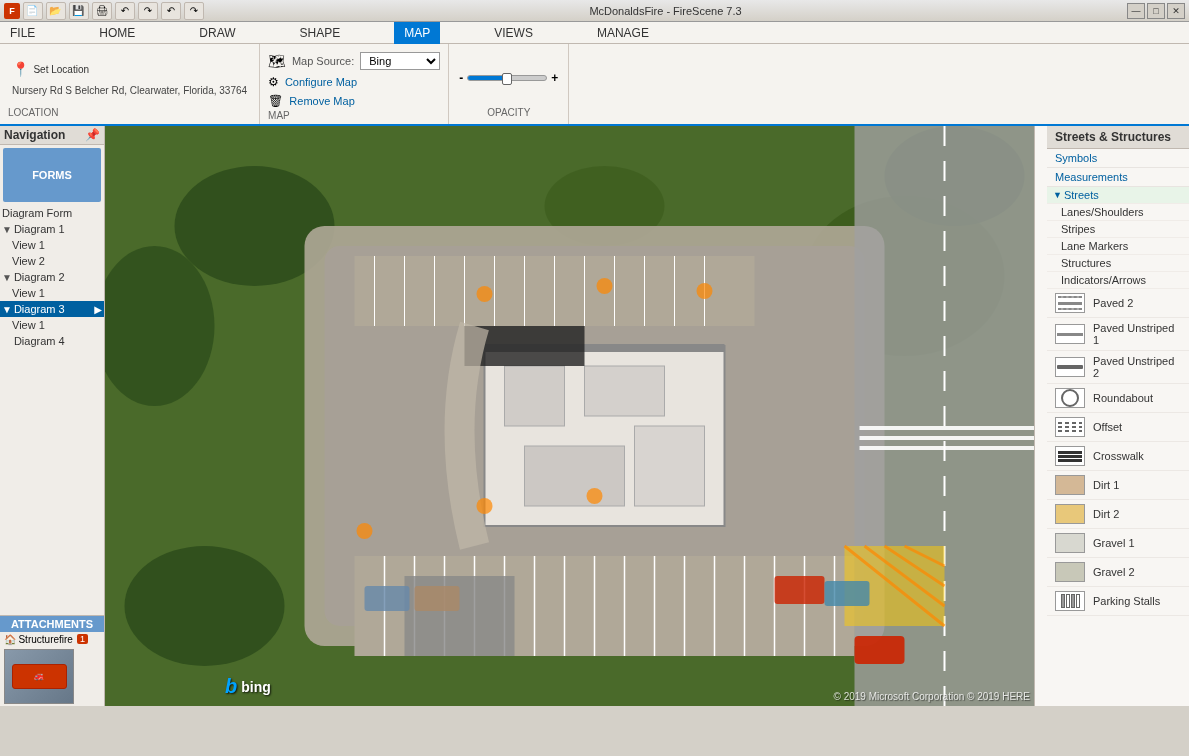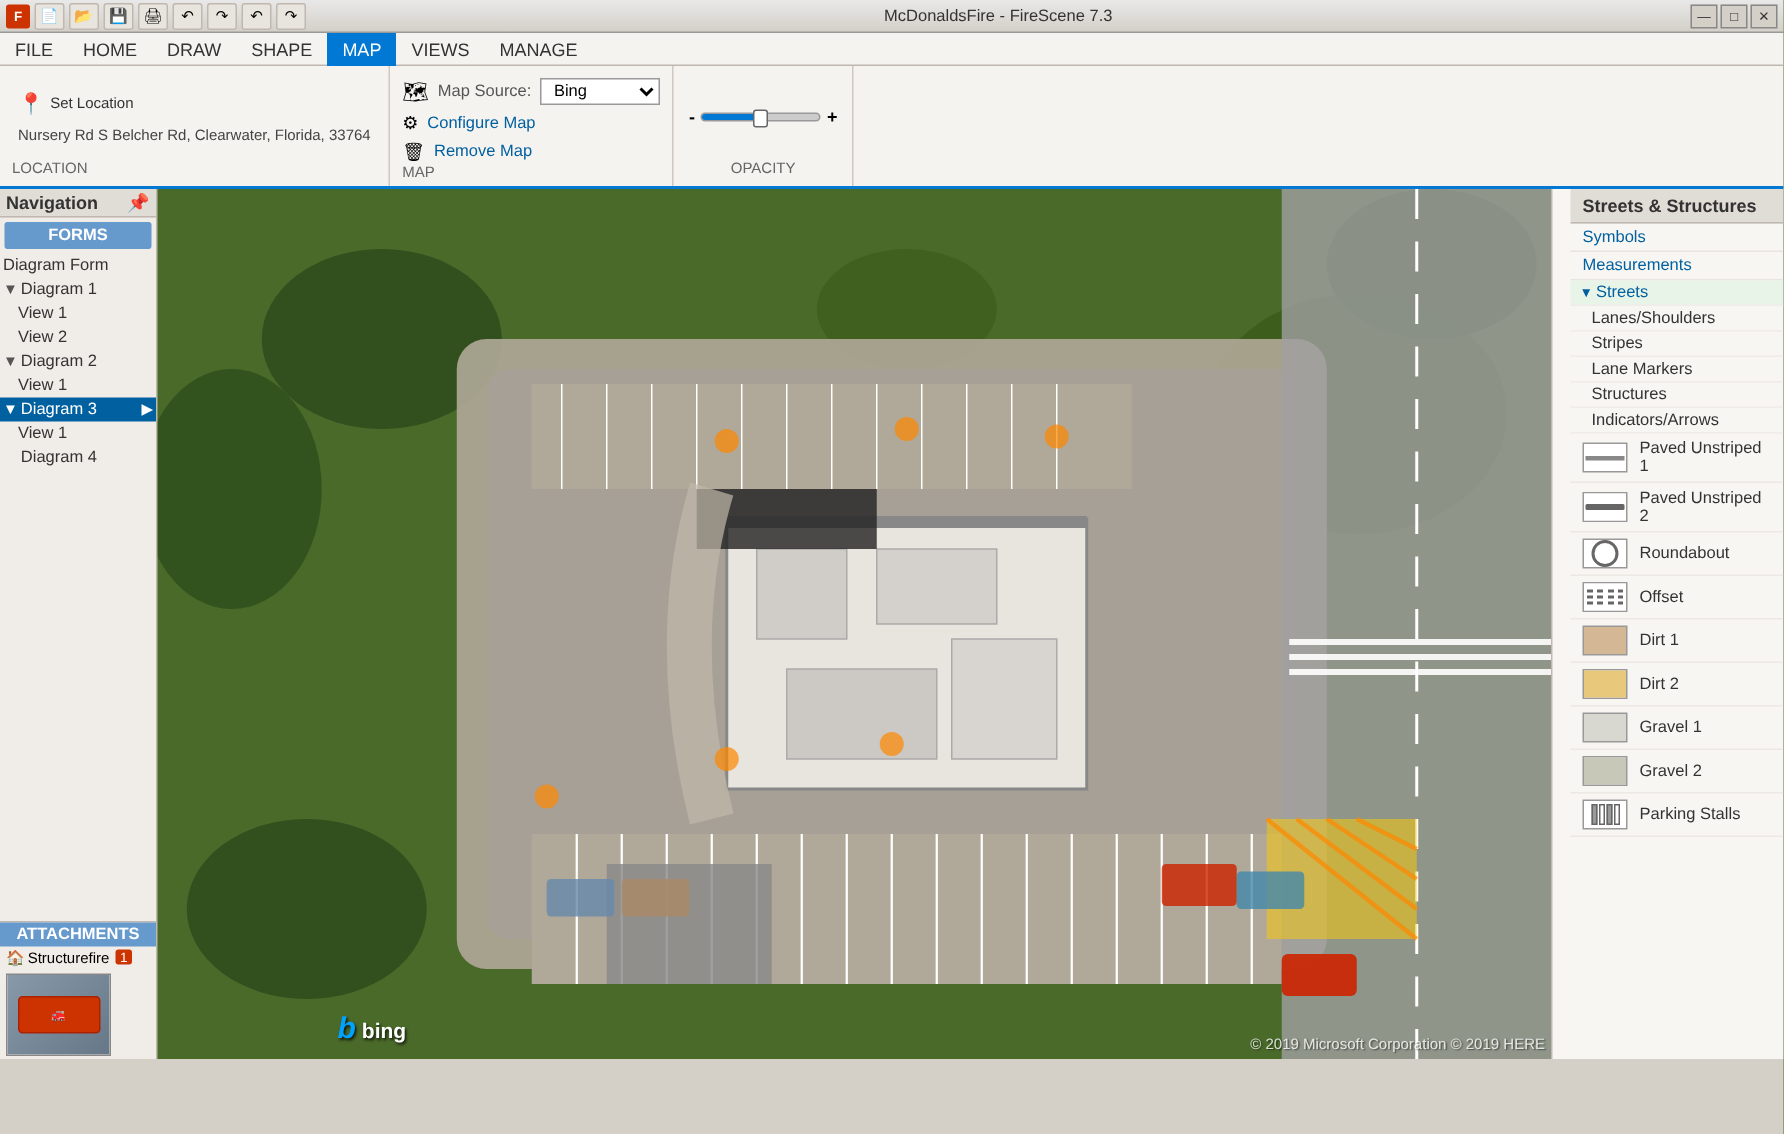--- a/index.html
+++ b/index.html
@@ -35,20 +35,21 @@
       cursor: pointer; font-size: 10px;
     }
 
     
     #menu-bar {
       height: 22px;
       background: #f5f3ef;
       border-bottom: 1px solid #c0b8b0;
       display: flex;
       align-items: center;
+      gap: 44px;
     }
     .menu-item {
       padding: 2px 10px;
       height: 22px;
       display: flex; align-items: center;
       font-size: 12px;
       cursor: pointer;
       color: #333;
     }
     .menu-item.active { background: #0078d4; color: white; }
@@ -138,21 +139,21 @@
       padding: 2px 4px;
       background: #e0dcd6;
       border-bottom: 1px solid #c0b8b0;
     }
     #nav-title { font-size: 12px; font-weight: bold; color: #333; }
     #nav-pin { font-size: 12px; color: #666; cursor: pointer; }
     #forms-btn {
       background: #6699cc;
       color: white;
       text-align: center;
-      padding: 3px;
+      padding: 21px;
       font-size: 11px;
       font-weight: bold;
       margin: 3px;
       cursor: pointer;
       border-radius: 2px;
     }
     .tree-label { font-size: 11px; color: #333; padding: 1px 0; }
     .tree-item {
       display: flex;
       align-items: center;
@@ -590,20 +591,30 @@
       <span style="font-size:9px;">▼</span>
       <span>Streets</span>
     </div>
     <div class="right-subcategory" style="padding-left:14px;">Lanes/Shoulders</div>
     <div class="right-subcategory" style="padding-left:14px;">Stripes</div>
     <div class="right-subcategory" style="padding-left:14px;">Lane Markers</div>
     <div class="right-subcategory" style="padding-left:14px;">Structures</div>
     <div class="right-subcategory" style="padding-left:14px;">Indicators/Arrows</div>
 
 
+    <div class="right-item">
+      <div class="right-item-icon">
+        <div style="width:100%;height:100%;display:flex;flex-direction:column;justify-content:space-between;padding:2px;background:white;">
+          <div style="height:2px;background:#aaa;border:1px dashed #888;"></div>
+          <div style="height:3px;background:#888;"></div>
+          <div style="height:2px;background:#aaa;border:1px dashed #888;"></div>
+        </div>
+      </div>
+      <span class="right-item-label">Paved 2</span>
+    </div>
 
     <div class="right-item">
       <div class="right-item-icon">
         <div style="width:100%;height:100%;background:white;display:flex;align-items:center;justify-content:center;">
           <div style="height:3px;background:#888;width:90%;"></div>
         </div>
       </div>
       <span class="right-item-label">Paved Unstriped 1</span>
     </div>
 
@@ -629,20 +640,30 @@
       <div class="right-item-icon">
         <div style="width:100%;height:100%;background:white;display:flex;flex-direction:column;justify-content:center;padding:2px;gap:2px;">
           <div style="height:2px;background:repeating-linear-gradient(90deg,#666 0,#666 4px,transparent 4px,transparent 7px);"></div>
           <div style="height:2px;background:repeating-linear-gradient(90deg,#666 0,#666 4px,transparent 4px,transparent 7px);"></div>
           <div style="height:2px;background:repeating-linear-gradient(90deg,#666 0,#666 4px,transparent 4px,transparent 7px);"></div>
         </div>
       </div>
       <span class="right-item-label">Offset</span>
     </div>
 
+    <div class="right-item">
+      <div class="right-item-icon">
+        <div style="width:100%;height:100%;background:white;display:flex;flex-direction:column;justify-content:center;padding:2px;gap:1px;">
+          <div style="height:3px;background:#333;"></div>
+          <div style="height:3px;background:#333;"></div>
+          <div style="height:3px;background:#333;"></div>
+        </div>
+      </div>
+      <span class="right-item-label">Crosswalk</span>
+    </div>
 
     <div class="right-item">
       <div class="right-item-icon">
         <div class="dirt1-box"></div>
       </div>
       <span class="right-item-label">Dirt 1</span>
     </div>
 
     <div class="right-item">
       <div class="right-item-icon">

